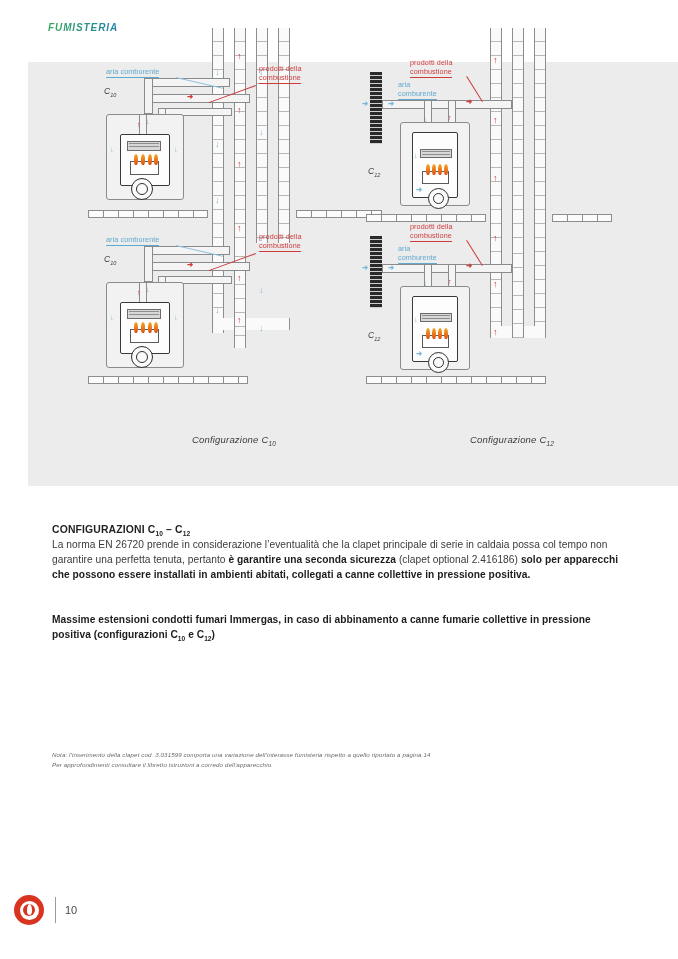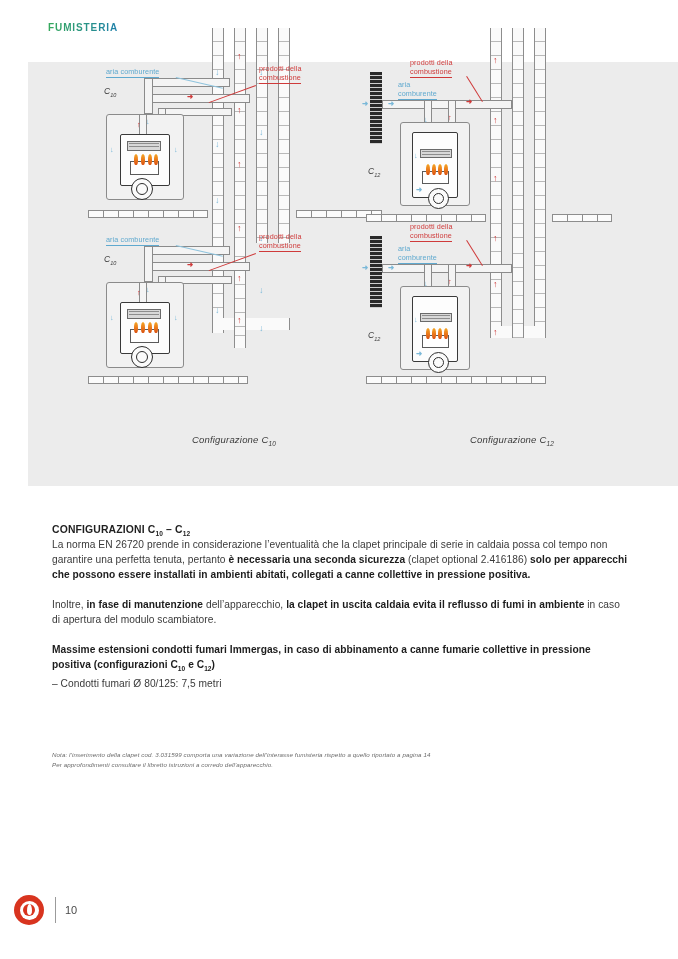--- a/index.html
+++ b/index.html
@@ -7,21 +7,21 @@
     width:678px;height:959px;
     background:#ffffff;
     font-family:"Liberation Sans", sans-serif;
     color:#2b2b2b;
     overflow:hidden;
     position:relative;
   }
   .page{position:relative;width:678px;height:959px;}
 
   
-  .header{position:absolute;left:48px;top:22px;}
+  .header{position:absolute;left:48px;top:22px;font-style:italic;}
   .header-title{
     font-size:10px;font-weight:700;letter-spacing:.9px;
     background:linear-gradient(90deg,#36a95b 0%,#1f80ab 100%);
     -webkit-background-clip:text;background-clip:text;
     -webkit-text-fill-color:transparent;color:#2a9a73;
   }
 
   
   .figband{position:absolute;left:28px;top:62px;width:650px;height:424px;background:#ececec;}
 
@@ -325,31 +325,27 @@
   </div>
   <div class="caption cap-right">
     <span>Configurazione C</span><sub>12</sub>
   </div>
 
   <div class="body">
     <h2>
       <span>CONFIGURAZIONI C</span><sub>10</sub><span> – C</span><sub>12</sub>
     </h2>
     <p>
-      <span>La norma EN 26720 prende in considerazione l’eventualità che la clapet principale di serie in caldaia possa col tempo non garantire una perfetta tenuta, pertanto </span><b>è necessaria una seconda sicurezza</b><span> (clapet optional 2.416186) </span><b>solo per apparecchi che possono essere installati in ambienti abitati, collegati a canne collettive in pressione positiva.</b>
+      <span>La norma EN 26720 prende in considerazione l’eventualità che la clapet principale di serie in caldaia possa col tempo non garantire una perfetta tenuta, pertanto </span><b>è garantire una seconda sicurezza</b><span> (clapet optional 2.416186) </span><b>solo per apparecchi che possono essere installati in ambienti abitati, collegati a canne collettive in pressione positiva.</b>
     </p>
     <div class="gap"></div>
-    <p>
-      <span>Inoltre, </span><b>in fase di manutenzione</b><span> dell’apparecchio, </span><b>la clapet in uscita caldaia evita il reflusso di fumi in ambiente</b><span> in caso di apertura del modulo scambiatore.</span>
-    </p>
     <div class="gap"></div>
     <p>
       <b><span>Massime estensioni condotti fumari Immergas, in caso di abbinamento a canne fumarie collettive in pressione positiva (configurazioni C</span><sub>10</sub><span> e C</span><sub>12</sub><span>)</span></b>
     </p>
-    <p>– Condotti fumari Ø 80/125: 7,5 metri</p>
   </div>
 
   <div class="note">
     <div>Nota: l’inserimento della clapet cod. 3.031599 comporta una variazione dell’interasse fumisteria rispetto a quello riportato a pagina 14</div>
     <div>Per approfondimenti consultare il libretto istruzioni a corredo dell’apparecchio.</div>
   </div>
 
   <div class="footer">
     <div class="logo">
       <div class="ring"></div>

